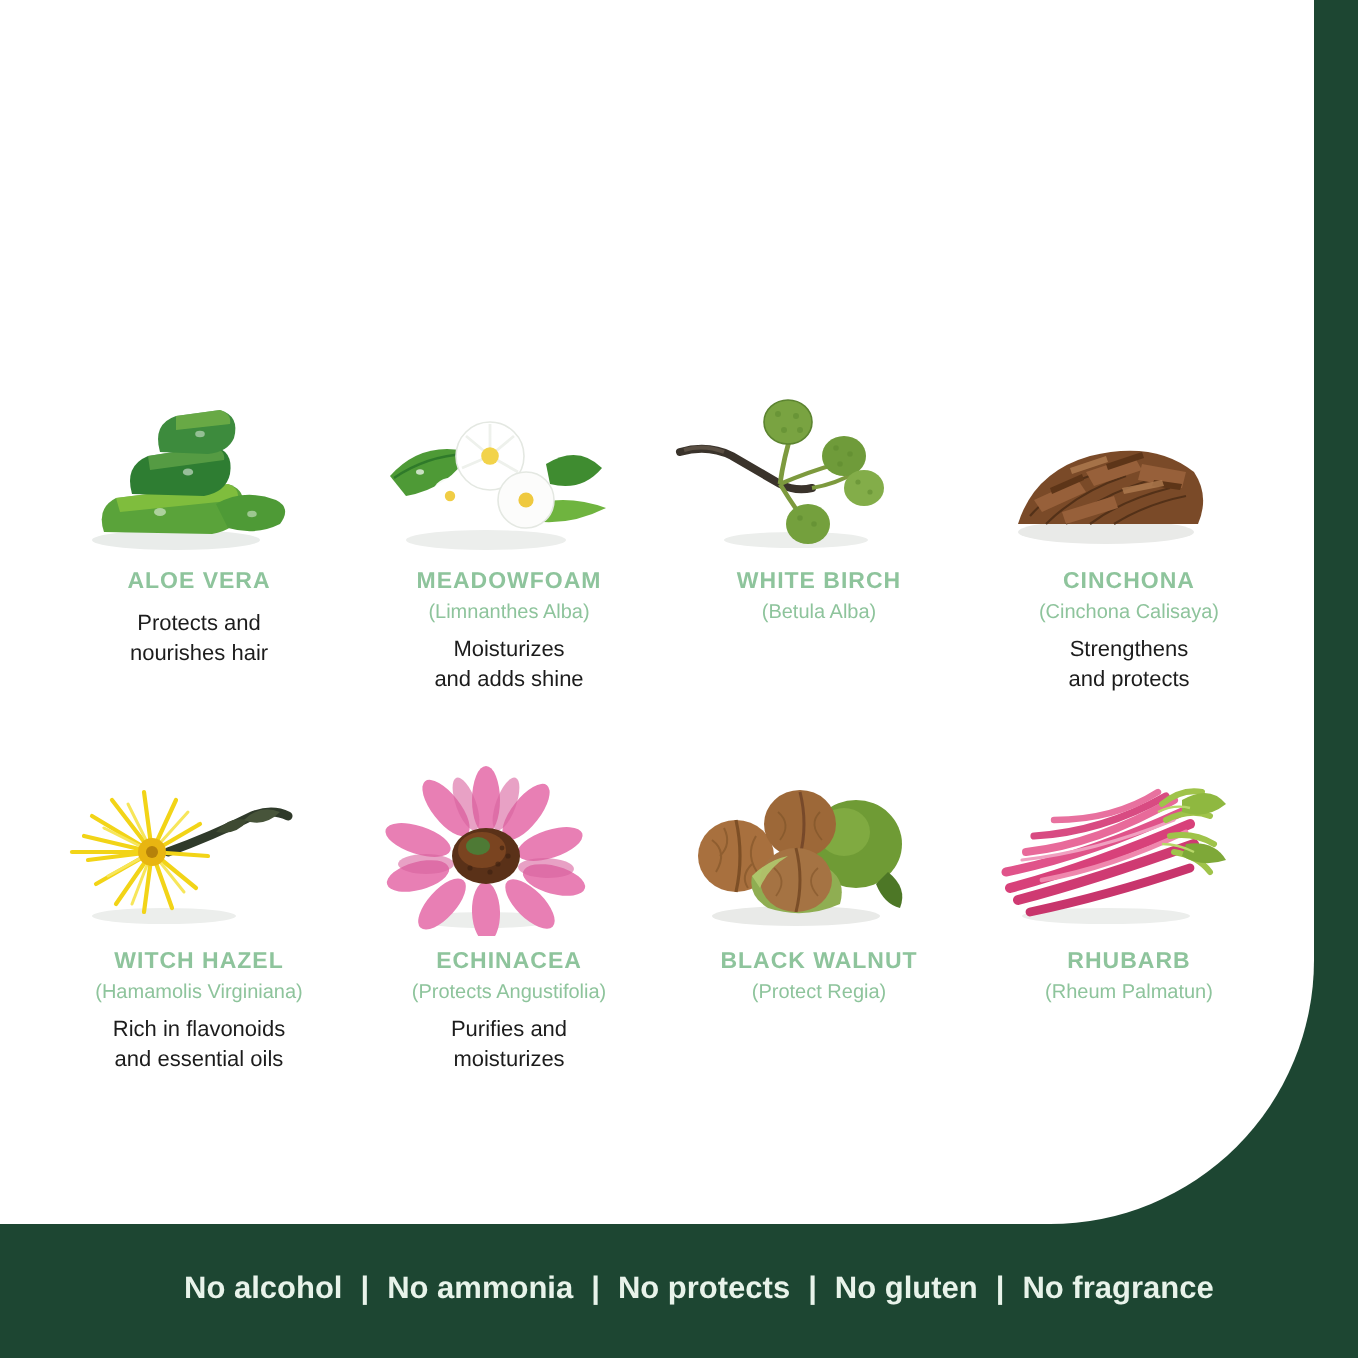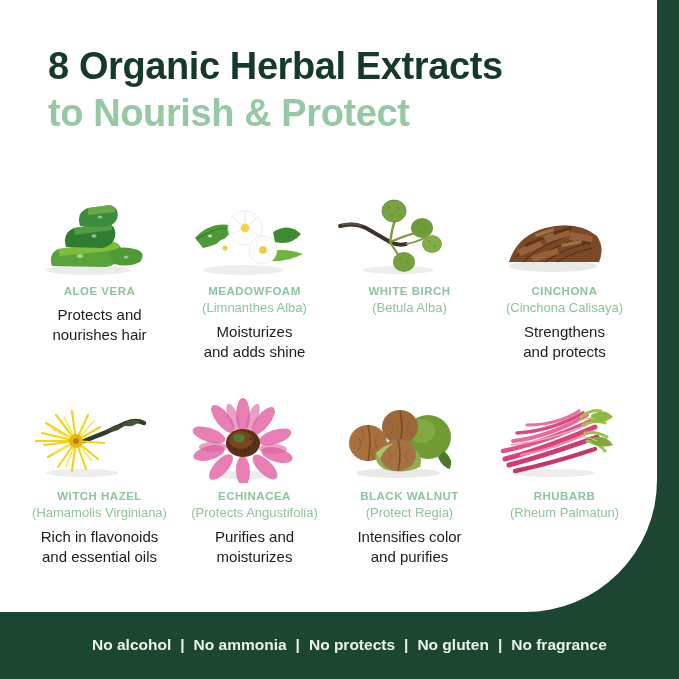--- a/index.html
+++ b/index.html
@@ -76,27 +76,27 @@
   .name {
     color: #8ec49c;
     font-size: 11.5px;
     font-weight: bold;
     letter-spacing: 0.5px;
     line-height: 1.28;
     text-transform: uppercase;
   }
   .latin {
     color: #8ec49c;
-    font-size: 13px;
+    font-size: 10px;
     line-height: 1.3;
     margin-top: 1px;
   }
   .desc {
     color: #1c1c1c;
-    font-size: 15px;
+    font-size: 11px;
     line-height: 1.38;
     margin-top: 5px;
     white-space: pre-line;
   }
   
   .footer {
     position: absolute;
     left: 0;
     bottom: 0;
     width: 679px;
@@ -122,24 +122,20 @@
     font-size: 15.5px;
   }
 </style>
 </head>
 <body>
 
 <div id="infographic">
 
   <div class="panel"></div>
 
-  <div class="headline">
-    <div class="headline-line1">8 Organic Herbal Extracts</div>
-    <div class="headline-line2">to Nourish &amp; Protect</div>
-  </div>
 
   <div class="grid">
 
     <div class="cell">
       <div class="art">
         <svg viewBox="0 0 132 86">
           <ellipse cx="66" cy="78" rx="42" ry="5" fill="#e9ecea"></ellipse>
           <path d="M30 74 Q26 62 36 57 L92 50 Q102 53 99 64 Q96 73 84 75 Z" fill="#5aa33a"></path>
           <path d="M36 57 L92 50 Q98 52 97 58 L38 64 Z" fill="#8cc63f" opacity="0.75"></path>
           <path d="M44 55 Q40 41 52 36 L84 31 Q95 33 93 45 Q91 54 80 56 Z" fill="#2e7d32"></path>
@@ -362,22 +358,20 @@
           <path d="M66 42 Q70 58 66 74" stroke="#7b4e28" stroke-width="1.5" fill="none"></path>
           <g stroke="#8a5c30" stroke-width="0.9" fill="none" opacity="0.8">
             <path d="M55 52 Q62 58 56 66"></path>
             <path d="M77 52 Q70 58 77 66"></path>
           </g>
           <path d="M44 56 Q52 48 62 46 Q52 52 48 62 Z" fill="#b0c96e" opacity="0.9"></path>
         </svg>
       </div>
       <div class="name">BLACK WALNUT</div>
       <div class="latin">(Protect Regia)</div>
-      <div class="desc">Intensifies color
-and purifies</div>
     </div>
 
     <div class="cell">
       <div class="art">
         <svg viewBox="0 0 132 86">
           <ellipse cx="66" cy="76" rx="42" ry="4" fill="#eceeec"></ellipse>
           <g stroke-linecap="round" fill="none">
             <path d="M18 62 Q56 52 108 30" stroke="#d8417a" stroke-width="5"></path>
             <path d="M16 54 Q56 46 104 24" stroke="#e0538a" stroke-width="4.5"></path>
             <path d="M22 68 Q60 58 110 40" stroke="#cf3a72" stroke-width="5"></path>

